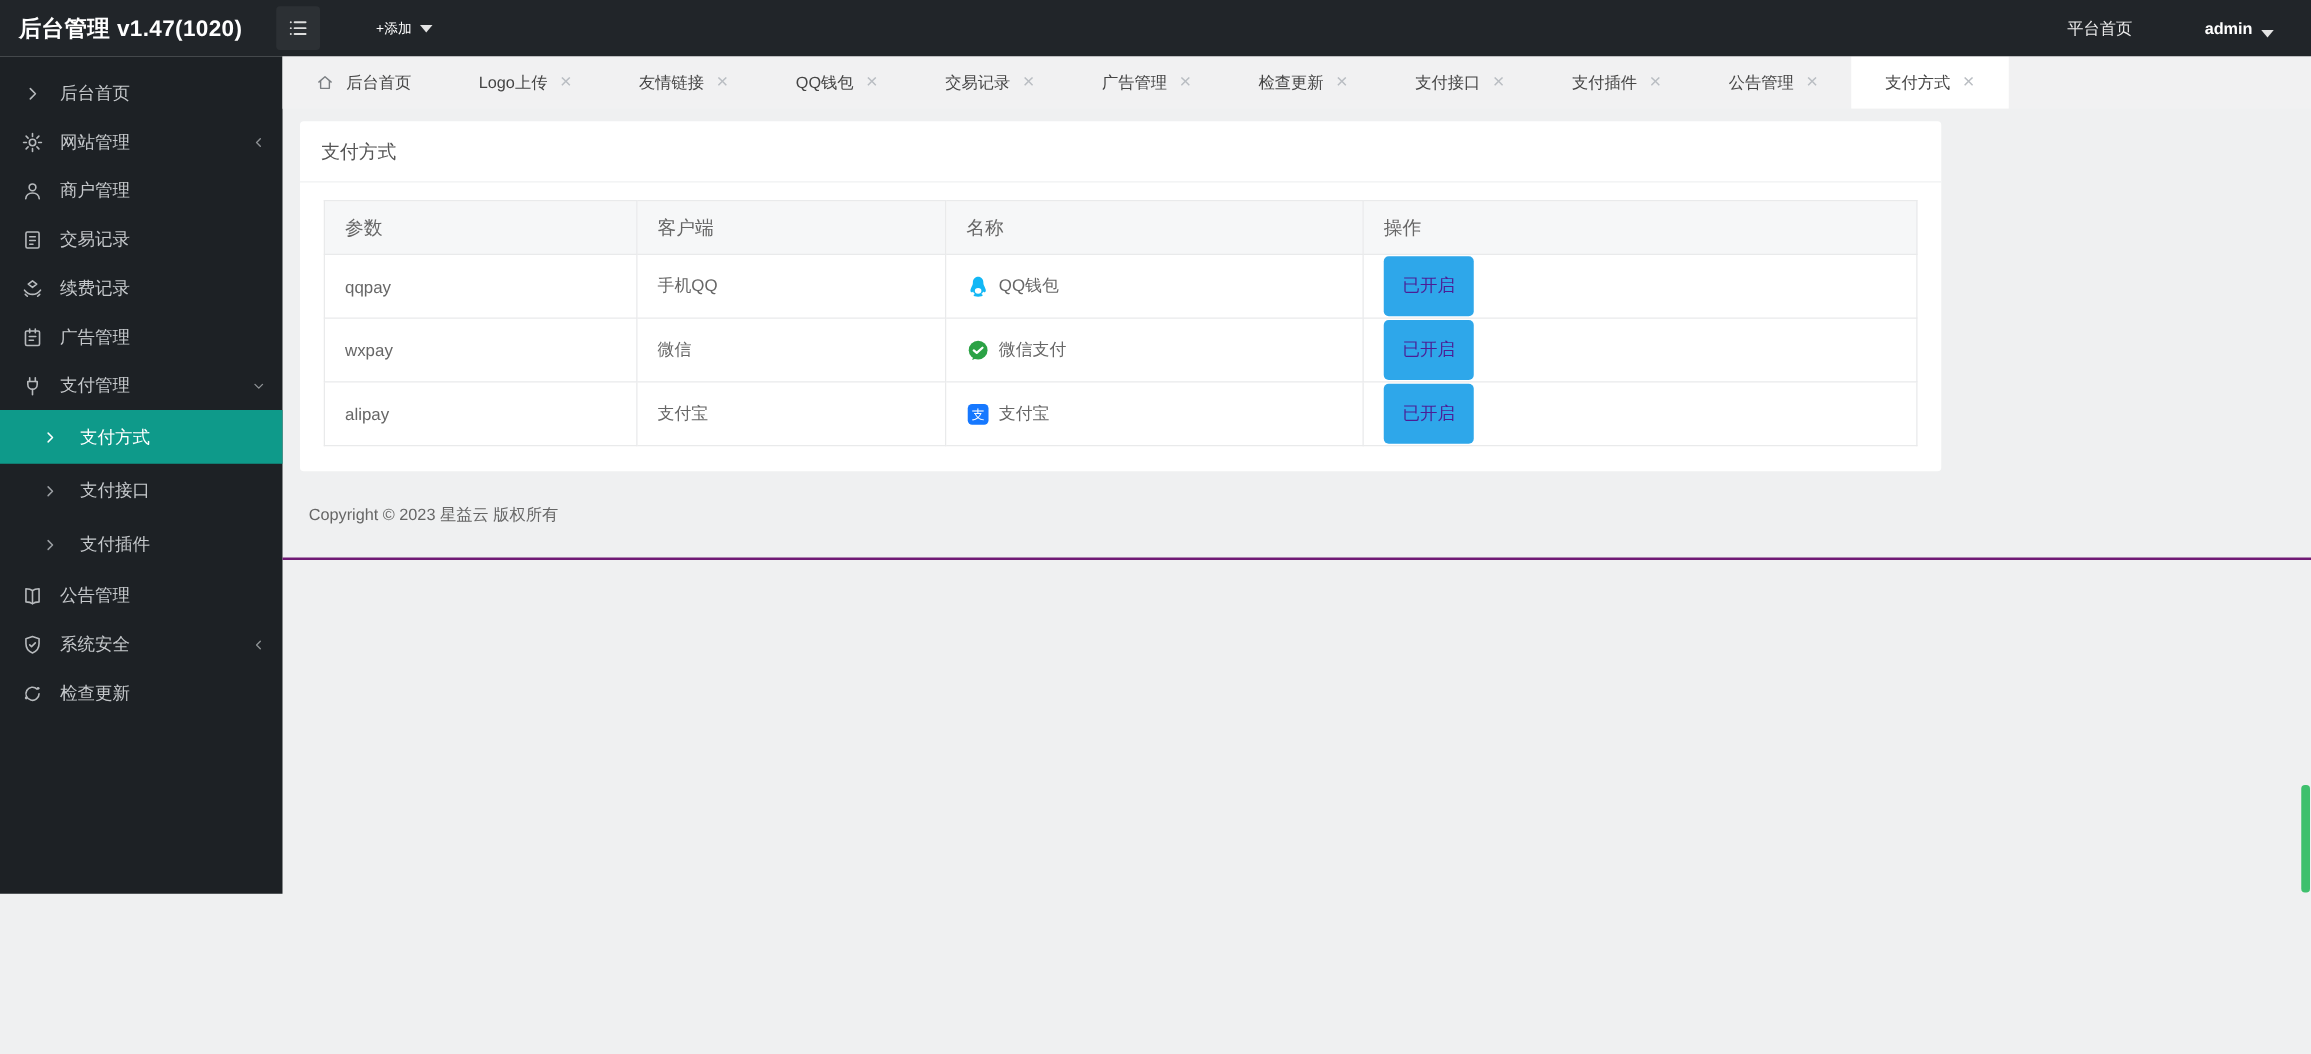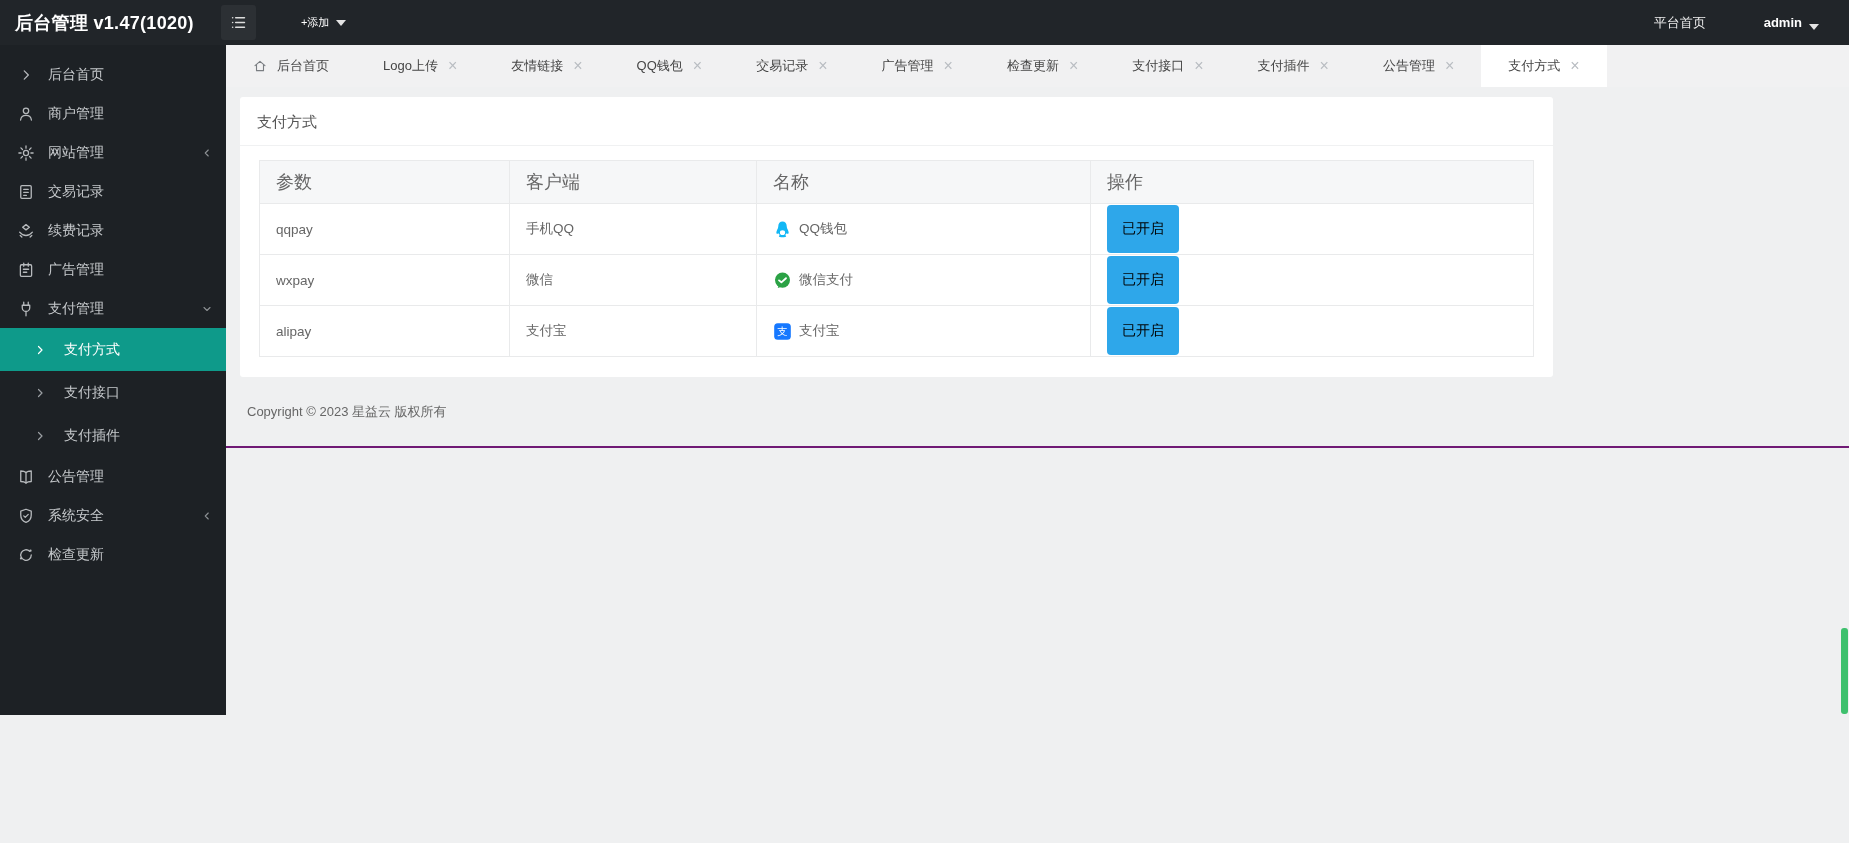--- a/index.html
+++ b/index.html
@@ -58,25 +58,25 @@
 
   .card {
     position:absolute; left:14px; top:52px; width:1313px; height:280px;
     background:#ffffff; border-radius:3px;
   }
   .card-title { height:49px; line-height:49px; padding-left:17px; font-size:15px; color:#555555; border-bottom:1px solid #f0f1f2; }
   .card-body { padding:14px 19px 0; }
 
   table { border-collapse:collapse; width:100%; table-layout:fixed; }
   th, td { border:1px solid #e9eaeb; text-align:left; padding-left:16px; color:#666666; font-weight:400; }
-  th { height:43px; background:#f6f7f8; font-size:18px; }
+  th { height:43px; background:#f6f7f8; font-size:15px; }
   td { height:51px; font-size:13.5px; }
   .name-cell { display:flex; align-items:flex-start; gap:7px; }
   .btn-on {
-    background:#2ea7ea; color:#000000; border:none; border-radius:4px;
+    background:#2ea7ea; color:#4c1d95; border:none; border-radius:4px;
     font-size:14px; padding:15px 15px; cursor:pointer; font-family:inherit;
   }
 
   .footer {
     position:absolute; left:0; right:0; top:332px; height:71px;
     border-bottom:2px solid #701a75; display:flex; align-items:center;
     padding-left:21px; color:#666666; font-size:13px;
   }
 
   .scroll-thumb {
@@ -118,40 +118,40 @@
       <svg width="14" height="14" viewBox="0 0 24 24" fill="none" stroke="currentColor" stroke-width="2.2" stroke-linecap="round" stroke-linejoin="round">
           <path d="M9 5l7 7-7 7"></path>
         </svg>
     </span>
     <span>后台首页</span>
   </div>
 
   <div class="side-item">
     <span class="ico">
       <svg width="18" height="18" viewBox="0 0 24 24" fill="none" stroke="currentColor" stroke-width="1.7" stroke-linecap="round">
-        <circle cx="12" cy="7.8" r="3.6"></circle>
-          <path d="M4.8 20c.4-3.8 3.4-6.2 7.2-6.2s6.8 2.4 7.2 6.2"></path>
-      </svg>
-    </span>
-    <span>商户管理</span>
-  </div>
-
-  <div class="side-item">
-    <span class="ico">
-      <svg width="18" height="18" viewBox="0 0 24 24" fill="none" stroke="currentColor" stroke-width="1.7" stroke-linecap="round">
         <circle cx="12" cy="12" r="3.4"></circle>
         <path d="M12 2.5v3M12 18.5v3M2.5 12h3M18.5 12h3M5.2 5.2l2.1 2.1M16.7 16.7l2.1 2.1M18.8 5.2l-2.1 2.1M7.3 16.7l-2.1 2.1"></path>
       </svg>
     </span>
     <span>网站管理</span>
     <span class="arrow">
       <svg width="12" height="12" viewBox="0 0 24 24" fill="none" stroke="currentColor" stroke-width="2.2" stroke-linecap="round" stroke-linejoin="round">
           <path d="M14.5 6L8.5 12l6 6"></path>
         </svg>
     </span>
+  </div>
+
+  <div class="side-item">
+    <span class="ico">
+      <svg width="18" height="18" viewBox="0 0 24 24" fill="none" stroke="currentColor" stroke-width="1.7" stroke-linecap="round">
+        <circle cx="12" cy="7.8" r="3.6"></circle>
+          <path d="M4.8 20c.4-3.8 3.4-6.2 7.2-6.2s6.8 2.4 7.2 6.2"></path>
+      </svg>
+    </span>
+    <span>商户管理</span>
   </div>
 
   <div class="side-item">
     <span class="ico">
       <svg width="18" height="18" viewBox="0 0 24 24" fill="none" stroke="currentColor" stroke-width="1.7" stroke-linecap="round">
         <rect x="5" y="3.5" width="14" height="17" rx="1.5"></rect>
           <path d="M9 8.5h6M9 12.5h6M9 16.5h3.5"></path>
       </svg>
     </span>
     <span>交易记录</span>

